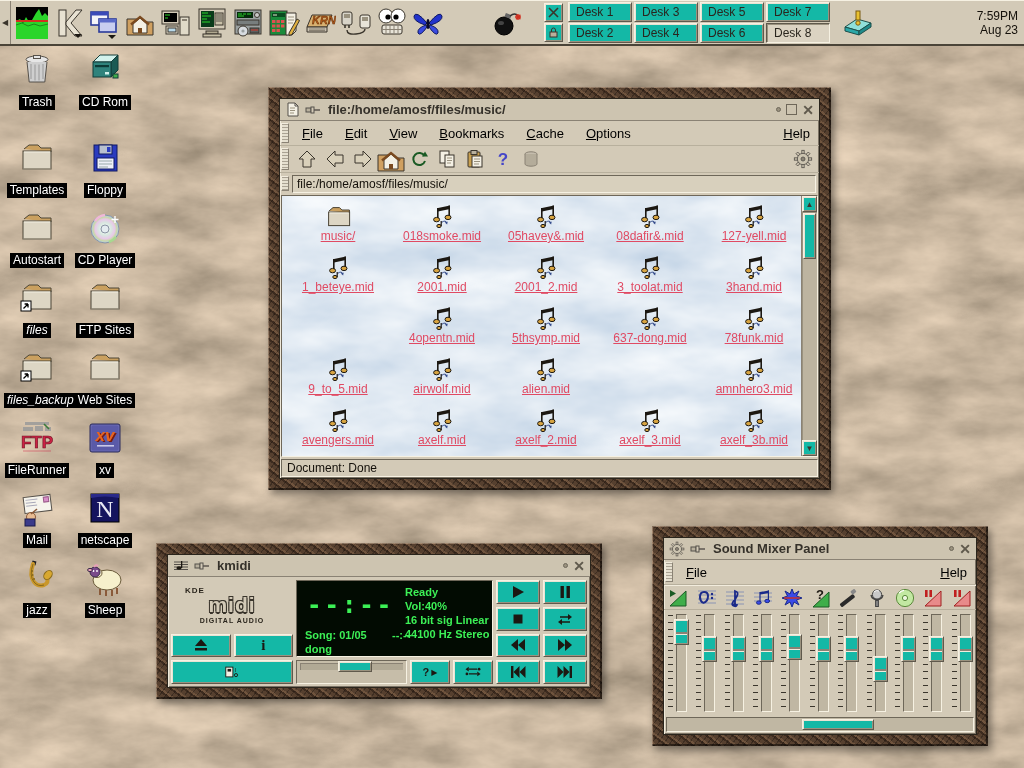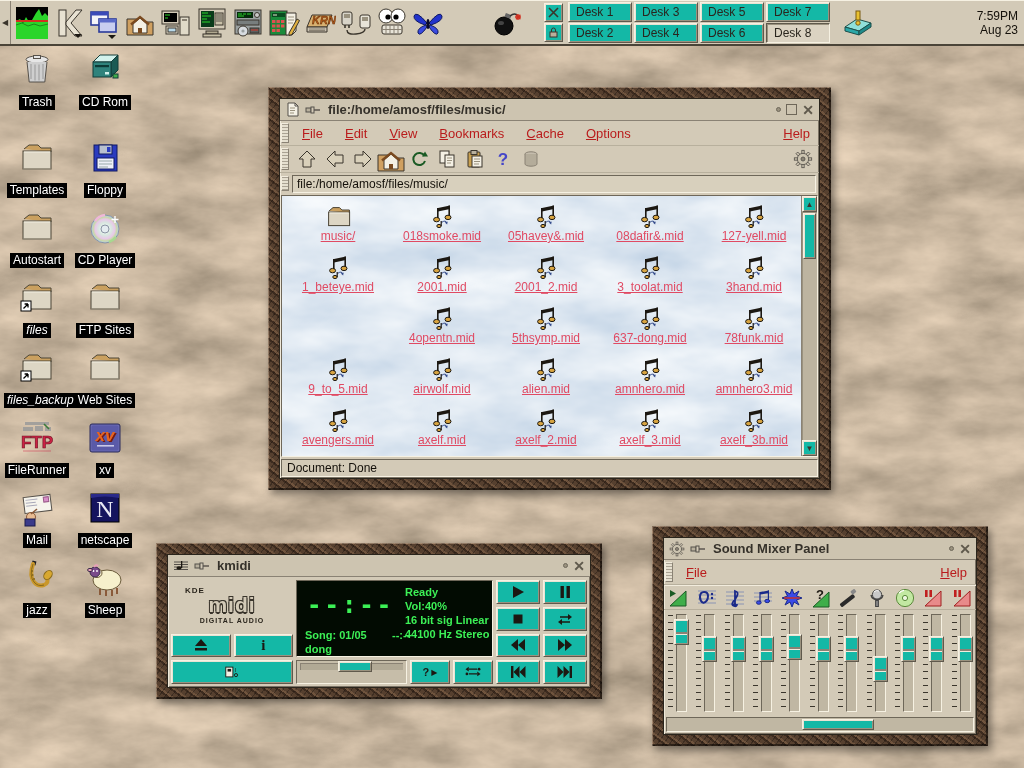--- a/index.html
+++ b/index.html
@@ -42,21 +42,21 @@
   .win { width:100%; height:100%; background:#d3cab7; border:1px solid #2a251c; box-shadow: inset 1px 1px 0 #efe9da, inset -1px -1px 0 #7c7365; display:flex; flex-direction:column; }
   .titlebar { height:22px; background:#cdc4b0; border-bottom:1px solid #8a8274; display:flex; align-items:center; gap:5px; padding:0 5px; flex:none; }
   .title-text { font-weight:bold; font-size:13px; color:#35312a; margin-left:2px; flex:1; white-space:nowrap; overflow:hidden; }
   .tb-dot { width:5px; height:5px; border-radius:50%; background:#9a927f; border:1px solid #6e6759; }
   .tb-box { width:11px; height:11px; border:1px solid #6e6759; }
   .tb-x { font-size:14px; font-weight:bold; color:#55504400; color:#5f594c; line-height:1; }
 
   
   .menubar { height:25px; display:flex; align-items:center; flex:none; border-bottom:1px solid #b8b09d; }
   .grip { width:8px; align-self:stretch; margin:2px 2px 2px 1px; background-image:repeating-linear-gradient(to bottom,#aaa293 0 1px,#e6e0d0 1px 3px); border:1px solid #8a8274; border-color:#f2ecdd #8a8274 #8a8274 #f2ecdd; }
-  .menu-item { padding:0 11px; font-size:13px; color:#b91c1c; }
+  .menu-item { padding:0 11px; font-size:13px; color:#000000; }
   .menu-help { margin-left:auto; padding:0 9px; }
   .toolbar { height:27px; display:flex; align-items:center; gap:4px; flex:none; border-bottom:1px solid #b8b09d; padding-right:4px; }
   .tbtn { width:24px; height:23px; background:transparent; border:1px solid transparent; display:flex; align-items:center; justify-content:center; }
   .tbtn.last { margin-left:auto; }
   .locbar { height:21px; display:flex; align-items:center; flex:none; padding:1px 3px 1px 0; }
   .locfield { flex:1; height:18px; background:#d8d0bd; border:1px solid; border-color:#6e6759 #f6f1e2 #f6f1e2 #6e6759; font-size:12px; color:#14100a; padding:1px 4px; white-space:nowrap; overflow:hidden; }
   .kfm-body { flex:1; display:flex; min-height:0; border:1px solid; border-color:#6e6759 #f6f1e2 #f6f1e2 #6e6759; margin:1px; }
   .kfm-view { flex:1; position:relative; overflow:hidden; }
   #file-grid { position:absolute; inset:0; }
   .file-item { position:absolute; width:102px; text-align:center; }
@@ -898,36 +898,20 @@
                   <ellipse cx="7.6" cy="16.6" rx="3" ry="2.2" fill="#d8a440" stroke="#1c1812"></ellipse>
                   <ellipse cx="19" cy="14.4" rx="3" ry="2.2" fill="#d8a440" stroke="#1c1812"></ellipse>
                   <path d="M12.5 19.5 q4 -3 5.5 0.5" fill="none" stroke="#334a8a"></path>
                   <polygon points="18.6,18.4 18.2,21.4 15.8,19.6" fill="#334a8a"></polygon>
                   <ellipse cx="10" cy="23" rx="2.2" ry="1.6" fill="#d8a440" stroke="#1c1812"></ellipse>
                   <rect x="11.6" y="18" width="1.2" height="5" fill="#1c1812"></rect>
                 </svg>
               </div>
               <div class="file-label">airwolf.mid</div>
             </div>
-            <div class="file-item" style="left: 317px; top: 160px;">
-              <div class="file-icon">
-                <svg width="26" height="26" viewBox="0 0 26 26">
-                  <path d="M9 5 L21 2.6 V6 L9 8.4 Z" fill="#1c1812"></path>
-                  <rect x="8" y="5" width="1.6" height="11" fill="#1c1812"></rect>
-                  <rect x="19.4" y="2.6" width="1.6" height="11" fill="#1c1812"></rect>
-                  <ellipse cx="7.6" cy="16.6" rx="3" ry="2.2" fill="#d8a440" stroke="#1c1812"></ellipse>
-                  <ellipse cx="19" cy="14.4" rx="3" ry="2.2" fill="#d8a440" stroke="#1c1812"></ellipse>
-                  <path d="M12.5 19.5 q4 -3 5.5 0.5" fill="none" stroke="#334a8a"></path>
-                  <polygon points="18.6,18.4 18.2,21.4 15.8,19.6" fill="#334a8a"></polygon>
-                  <ellipse cx="10" cy="23" rx="2.2" ry="1.6" fill="#d8a440" stroke="#1c1812"></ellipse>
-                  <rect x="11.6" y="18" width="1.2" height="5" fill="#1c1812"></rect>
-                </svg>
-              </div>
-              <div class="file-label">amnhero.mid</div>
-            </div>
             <div class="file-item" style="left: 421px; top: 160px;">
               <div class="file-icon">
                 <svg width="26" height="26" viewBox="0 0 26 26">
                   <path d="M9 5 L21 2.6 V6 L9 8.4 Z" fill="#1c1812"></path>
                   <rect x="8" y="5" width="1.6" height="11" fill="#1c1812"></rect>
                   <rect x="19.4" y="2.6" width="1.6" height="11" fill="#1c1812"></rect>
                   <ellipse cx="7.6" cy="16.6" rx="3" ry="2.2" fill="#d8a440" stroke="#1c1812"></ellipse>
                   <ellipse cx="19" cy="14.4" rx="3" ry="2.2" fill="#d8a440" stroke="#1c1812"></ellipse>
                   <path d="M12.5 19.5 q4 -3 5.5 0.5" fill="none" stroke="#334a8a"></path>
                   <polygon points="18.6,18.4 18.2,21.4 15.8,19.6" fill="#334a8a"></polygon>

